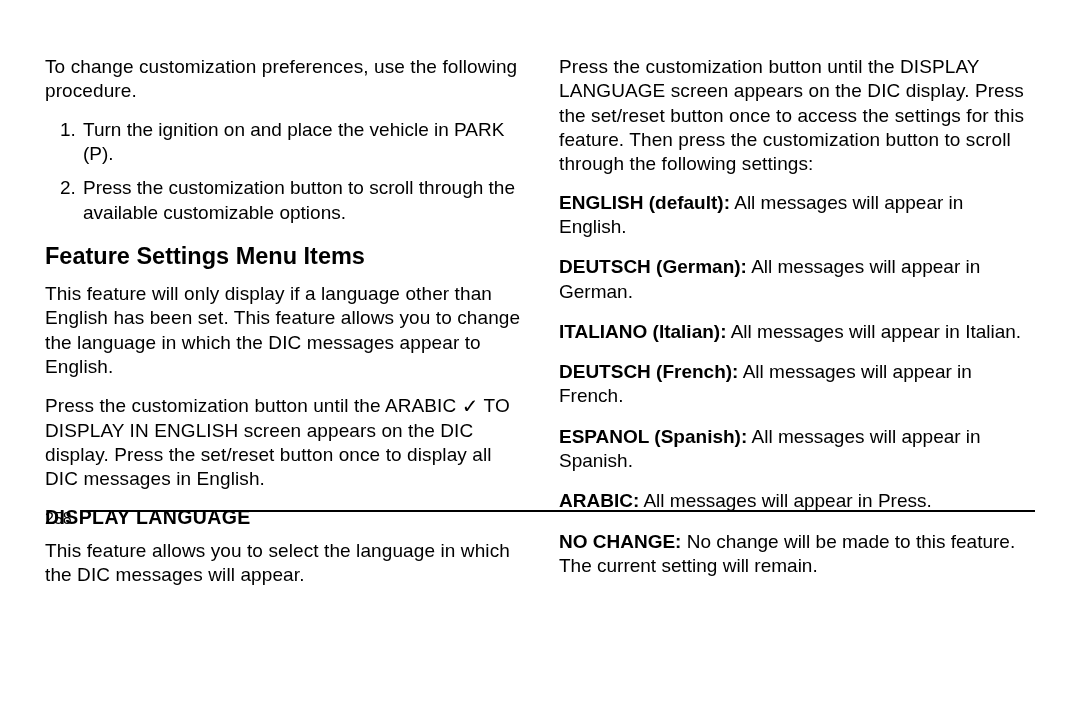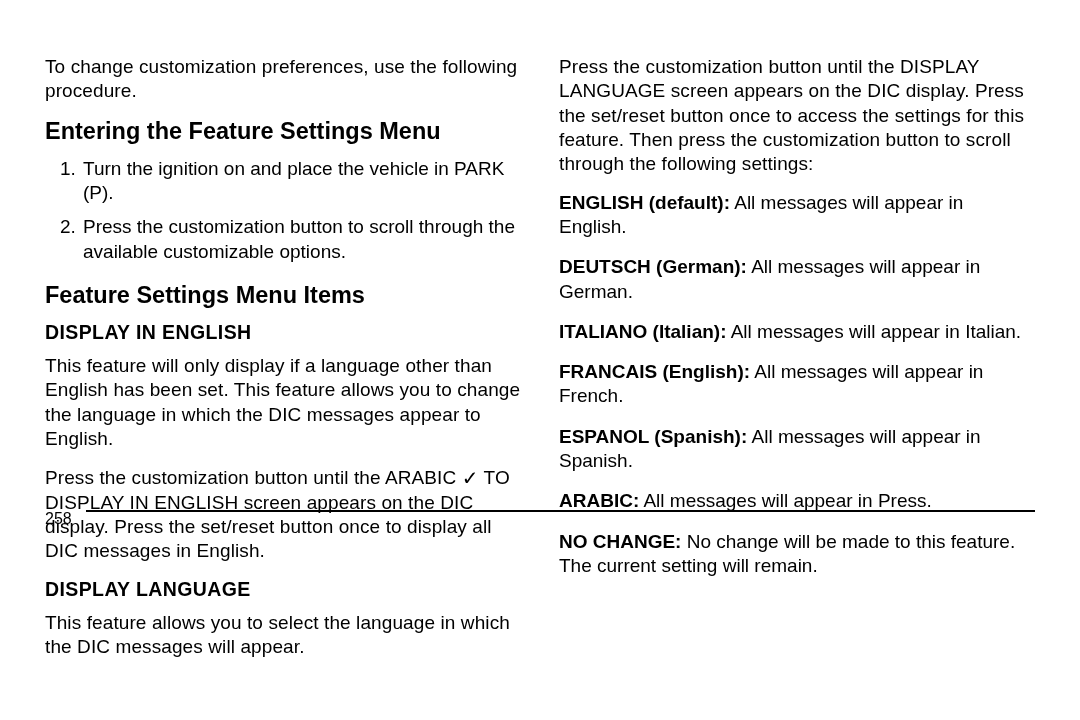--- a/index.html
+++ b/index.html
@@ -88,29 +88,27 @@
 </style>
 </head>
 <body>
 
 <div class="page">
   <div class="columns">
 
     <div class="col">
       <p>To change customization preferences, use the following procedure.</p>
 
-      <h2>Entering the Feature Settings Menu</h2>
       <ol>
         <li>Turn the ignition on and place the vehicle in PARK (P).</li>
         <li>Press the customization button to scroll through the available customizable options.</li>
       </ol>
 
       <h2>Feature Settings Menu Items</h2>
 
-      <h3>DISPLAY IN ENGLISH</h3>
       <p>This feature will only display if a language other than English has been set. This feature allows you to change the language in which the DIC messages appear to English.</p>
       <p>
         <span>Press the customization button until the ARABIC </span><span class="checkmark">✓</span><span> TO DISPLAY IN ENGLISH screen appears on the DIC display. Press the set/reset button once to display all DIC messages in English.</span>
       </p>
 
       <h3>DISPLAY LANGUAGE</h3>
       <p>This feature allows you to select the language in which the DIC messages will appear.</p>
     </div>
 
     <div class="col">
@@ -119,21 +117,21 @@
       <div class="kv">
         <span class="label">ENGLISH (default):</span><span>  All messages will appear in English.</span>
       </div>
       <div class="kv">
         <span class="label">DEUTSCH (German):</span><span>  All messages will appear in German.</span>
       </div>
       <div class="kv">
         <span class="label">ITALIANO (Italian):</span><span>  All messages will appear in Italian.</span>
       </div>
       <div class="kv">
-        <span class="label">FRANCAIS (English):</span><span>  All messages will appear in French.</span>
+        <span class="label">DEUTSCH (French):</span><span>  All messages will appear in French.</span>
       </div>
       <div class="kv">
         <span class="label">ESPANOL (Spanish):</span><span>  All messages will appear in Spanish.</span>
       </div>
       <div class="kv">
         <span class="label">ARABIC:</span><span>  All messages will appear in Press.</span>
       </div>
       <div class="kv">
         <span class="label">NO CHANGE:</span><span>  No change will be made to this feature. The current setting will remain.</span>
       </div>

